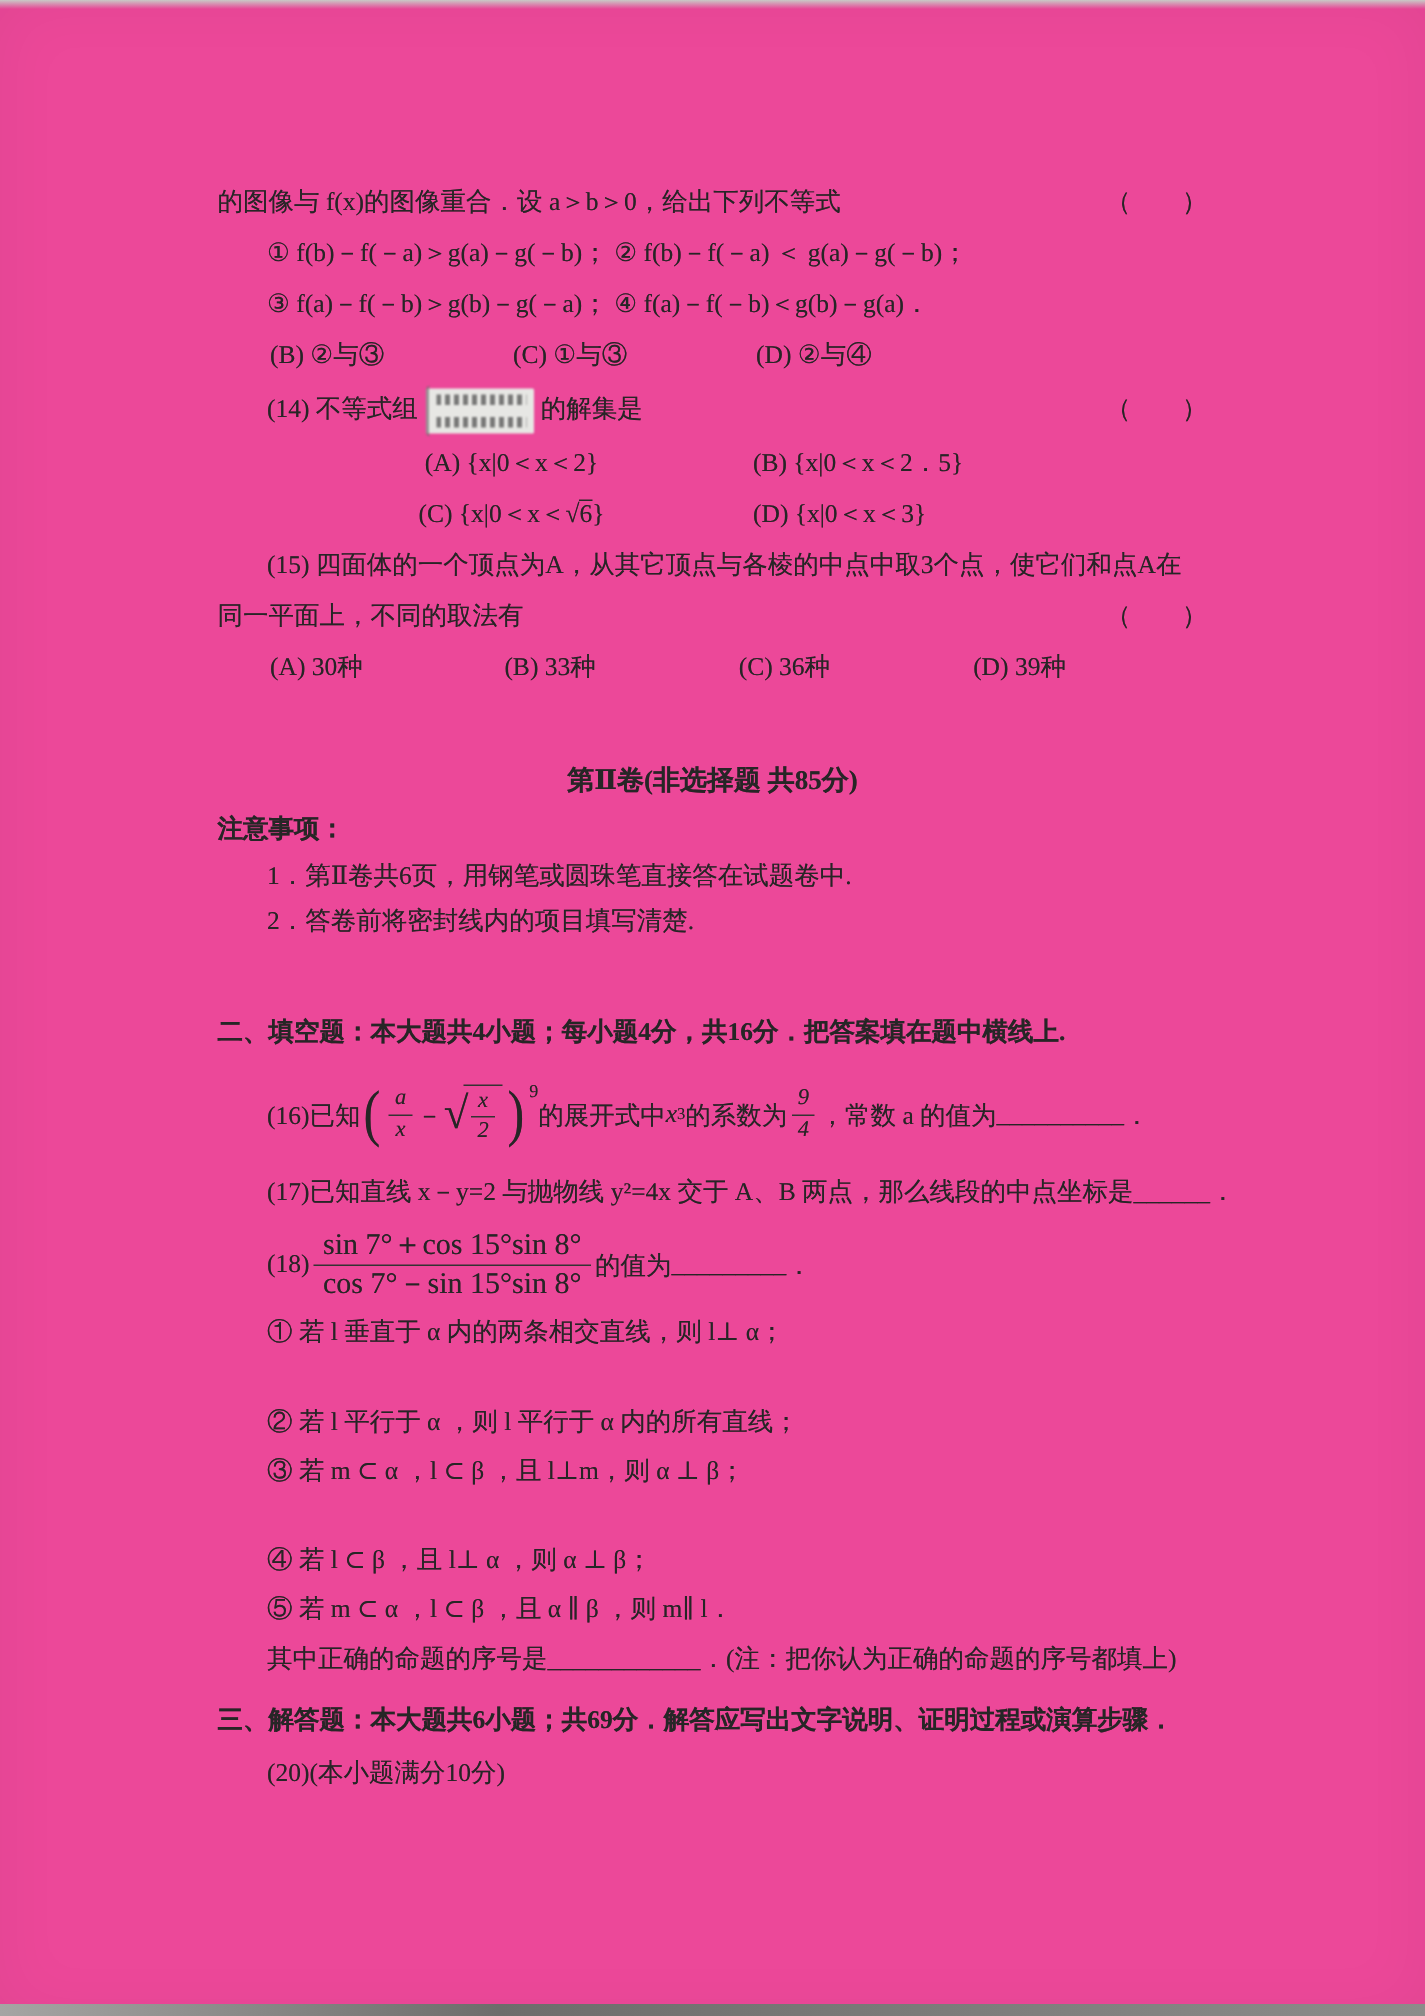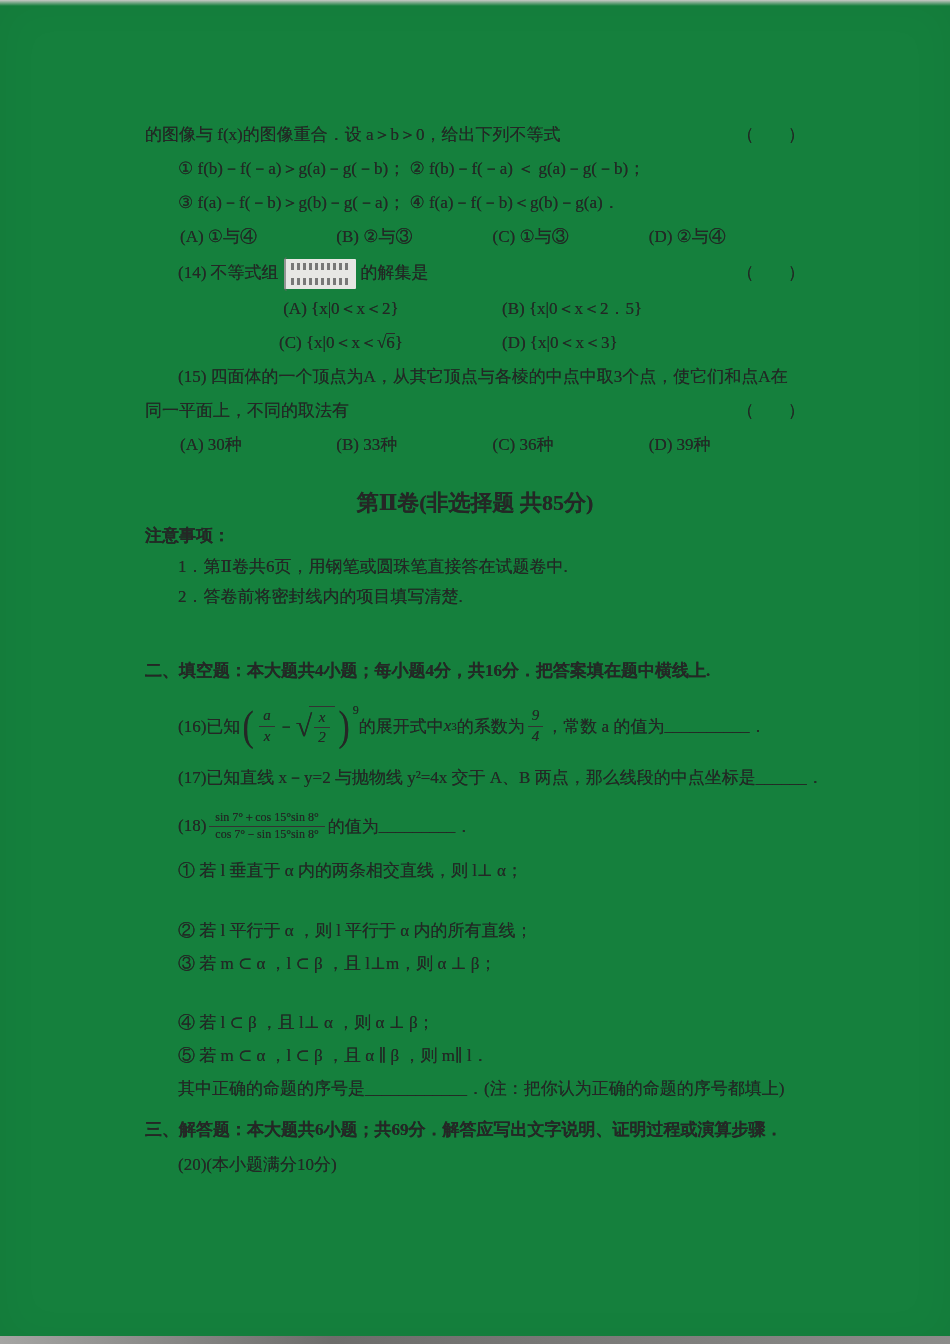--- a/index.html
+++ b/index.html
@@ -2,21 +2,21 @@
 <html><head>
 <meta charset="utf-8">
 <style>
   * { box-sizing: border-box; }
   html, body { margin: 0; padding: 0; background: #e9e9e7; }
   .page {
     position: relative;
     width: 950px;
     height: 1344px;
     margin: 0 auto;
-    background: #15803d;
+    background: #ec4899;
     font-family: "Liberation Serif", "DejaVu Serif", serif;
     color: #262626;
     font-size: 17px;
     overflow: hidden;
     box-shadow: inset 0 0 45px rgba(0,0,0,0.05);
     text-shadow: 0 0 0.4px rgba(0,0,0,0.45);
   }
   .edge-top {
     position: absolute; top: 0; left: 0; right: 0; height: 6px;
     background: linear-gradient(to bottom, #c9c9c6, rgba(201,201,198,0));
@@ -29,37 +29,37 @@
   .line { height: 34px; line-height: 34px; white-space: nowrap; }
   .line-sm { height: 30px; line-height: 30px; white-space: nowrap; }
   .row { display: flex; justify-content: space-between; align-items: center; }
   .indent1 { padding-left: 33px; }
   .opts4 { display: flex; padding-left: 35px; }
   .opts4 .opt { width: 162px; }
   .opts2 { display: flex; padding-left: 35px; text-align: center; }
   .opts2 .opt-first { width: 322px; display: inline-block; }
   .bold { font-weight: bold; }
   .center { text-align: center; }
-  .title-line { height: 34px; line-height: 34px; font-size: 22px; margin-top: 24px; }
+  .title-line { height: 34px; line-height: 34px; font-size: 18px; margin-top: 41px; }
   .mt42 { margin-top: 42px; }
   .mt6 { margin-top: 6px; }
 
   .formula { display: flex; align-items: center; white-space: nowrap; }
   .f-q16 { height: 64px; }
   .f-q17 { height: 40px; line-height: 40px; }
   .f-q18 { height: 56px; }
 
   .frac {
     display: inline-flex; flex-direction: column; vertical-align: middle;
     text-align: center; line-height: 1.15; font-size: 15px; margin: 0 3px;
     font-style: italic;
   }
   .frac .num { border-bottom: 1px solid #333; padding: 0 4px 1px; }
   .frac .den { padding: 1px 4px 0; }
-  .frac-trig { font-style: normal; font-size: 12px; }
+  .frac-trig { font-style: normal; font-size: 20px; }
   .frac-trig .num, .frac-trig .den { padding: 1px 6px; }
 
   .bigparen { font-size: 42px; font-weight: 300; line-height: 1; margin: 0 1px; transform: scaleX(0.8); display: inline-block; }
   .sqrt { display: inline-flex; align-items: stretch; vertical-align: middle; margin: 0 1px; }
   .sqrt .radical { font-size: 30px; line-height: 1; align-self: center; margin-right: -3px; font-style: normal; }
   .sqrt .radicand { border-top: 1.5px solid #333; padding: 2px 2px 0 2px; }
   .exp-big { font-size: 12px; transform: translateY(-16px); display: inline-block; margin-left: 1px; }
   sup { font-size: 11px; }
   .var { font-style: italic; }
   .overline { border-top: 1px solid #2a2a2a; display: inline-block; line-height: 1.1; }
@@ -95,21 +95,20 @@
     </div>
     <div class="line indent1">
       <span>①  f(b)－f(－a)＞g(a)－g(－b)；</span>
       <span>②  f(b)－f(－a) ＜ g(a)－g(－b)；</span>
     </div>
     <div class="line indent1">
       <span>③  f(a)－f(－b)＞g(b)－g(－a)；</span>
       <span>④  f(a)－f(－b)＜g(b)－g(a)．</span>
     </div>
     <div class="line opts4">
-      <span class="opt">(A) ①与④</span>
       <span class="opt">(B) ②与③</span>
       <span class="opt">(C) ①与③</span>
       <span class="opt">(D) ②与④</span>
     </div>
 
     <div class="line row indent1" style="height:38px; line-height:38px;">
       <span>
         <span>(14) 不等式组</span><span class="blurbox"><span class="brace"></span><i class="t"></i><i class="b"></i></span><span>的解集是</span>
       </span>
       <span>（　　）</span>

